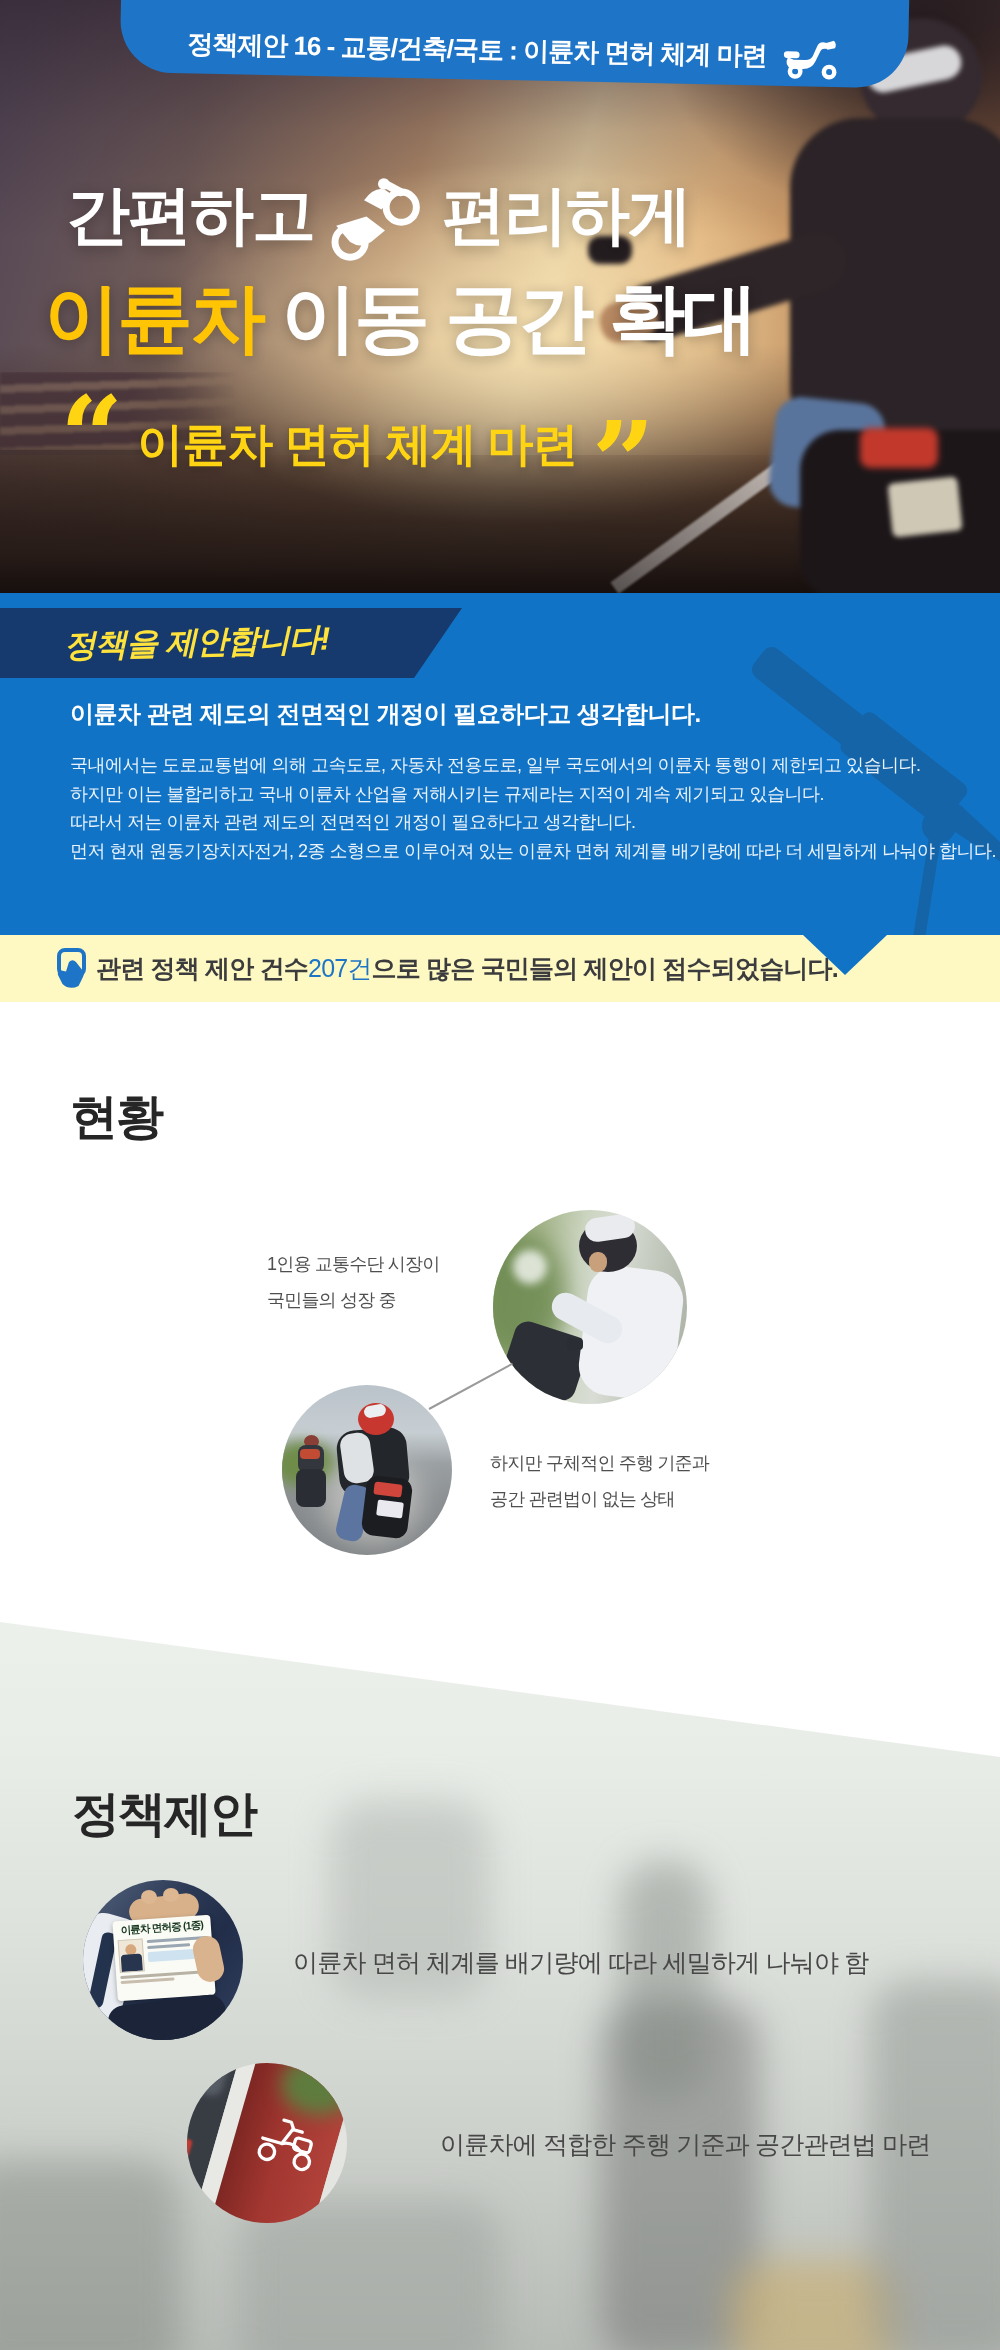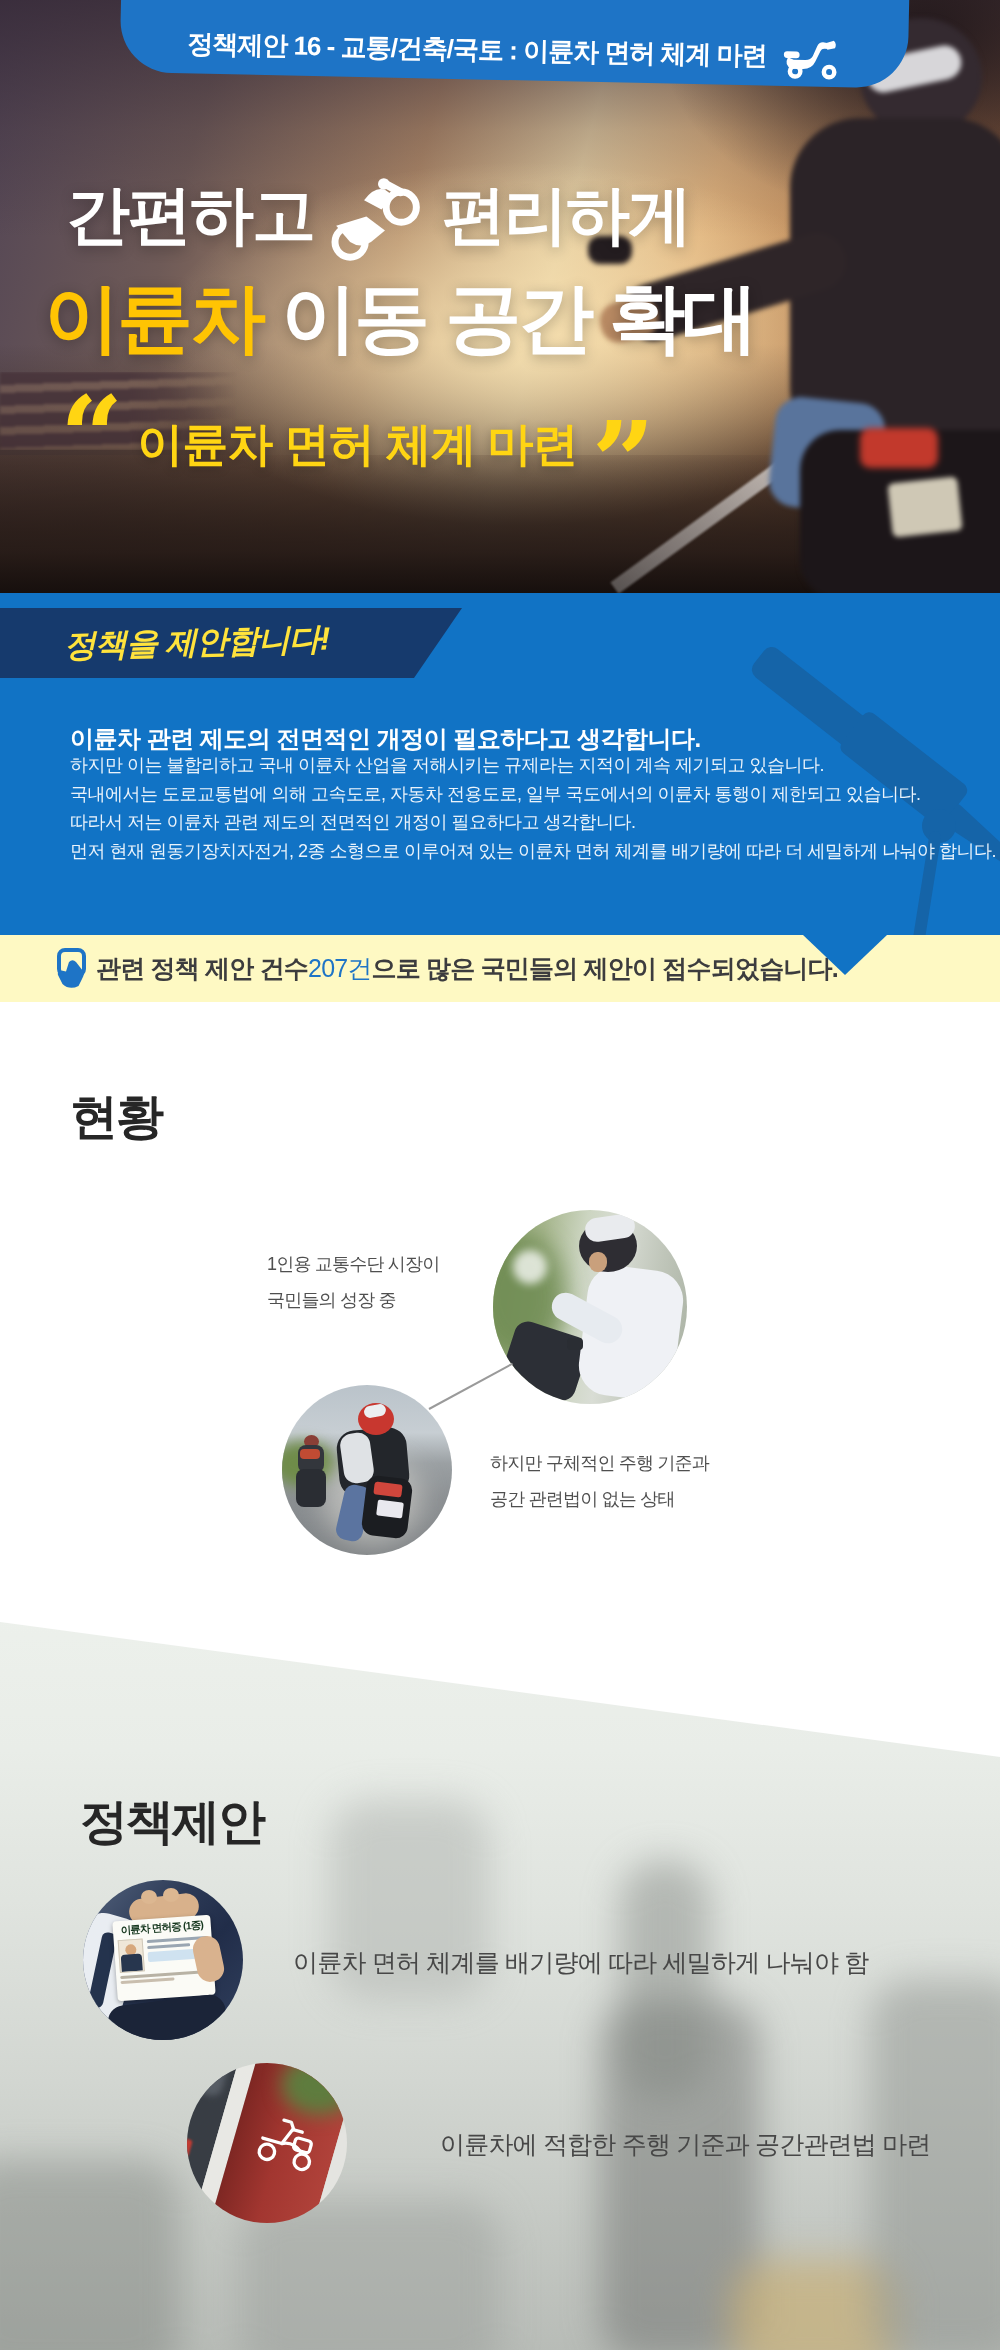--- a/index.html
+++ b/index.html
@@ -57,21 +57,21 @@
   .mic div{position:absolute;background:#1564a8;}
   .mic .m1{left:-10px;top:30px;width:190px;height:36px;border-radius:10px;transform:rotate(38deg);transform-origin:left top;}
   .mic .m2{left:88px;top:96px;width:130px;height:50px;border-radius:8px;transform:rotate(38deg);transform-origin:left top;}
   .mic .m3{left:178px;top:190px;width:84px;height:26px;border-radius:4px 14px 14px 4px;transform:rotate(38deg);transform-origin:left top;clip-path:polygon(0 0,100% 28%,100% 72%,0 100%);}
   .mic .m4{left:142px;top:196px;width:34px;height:34px;border-radius:50%;}
   .mic .m5{left:150px;top:218px;width:12px;height:180px;border-radius:6px;transform:rotate(9deg);transform-origin:top center;}
   .ribbon{left:0;top:15px;width:462px;height:70px;background:#163a6d;
     clip-path:polygon(0 0,462px 0,414px 70px,0 70px);display:flex;align-items:center;}
   .ribbon-label{margin-left:64px;color:#ffe33c;font-size:32px;font-weight:700;font-style:italic;
     transform:rotate(-1.5deg);letter-spacing:-1px;}
-  .p-head{left:70px;top:105px;color:#fff;font-size:24px;font-weight:700;letter-spacing:-0.5px;margin-top:25px;}
+  .p-head{left:70px;top:105px;color:#fff;font-size:24px;font-weight:700;letter-spacing:-0.5px;}
   .p-body{left:70px;top:158px;color:#eaf3fb;font-size:18px;line-height:28.5px;letter-spacing:-0.5px;}
 
   
   .stats{left:0;top:935px;width:1000px;height:67px;background:#fef9c3;}
   .stats .icon{left:56px;top:12px;width:34px;height:42px;}
   .stats-text{left:96px;top:0;height:67px;display:flex;align-items:center;
     color:#3c3c3e;font-size:25px;font-weight:600;letter-spacing:-0.8px;}
   .stats-text .count{color:#1e74c6;font-weight:400;text-align:center;}
   .v-arrow{left:803px;top:0;width:84px;height:40px;background:#1173c5;
     clip-path:polygon(0 0,100% 0,50% 100%);}
@@ -242,22 +242,22 @@
       <div class="m3"></div>
       <div class="m4"></div>
       <div class="m5"></div>
 
     </div>
     <div class="abs ribbon">
       <span class="ribbon-label">정책을 제안합니다!</span>
     </div>
     <div class="abs p-head">이륜차 관련 제도의 전면적인 개정이 필요하다고 생각합니다.</div>
     <div class="abs p-body">
+      <div>국내에서는 도로교통법에 의해 고속도로, 자동차 전용도로, 일부 국도에서의 이륜차 통행이 제한되고 있습니다.</div>
       <div>하지만 이는 불합리하고 국내 이륜차 산업을 저해시키는 규제라는 지적이 계속 제기되고 있습니다.</div>
-      <div>국내에서는 도로교통법에 의해 고속도로, 자동차 전용도로, 일부 국도에서의 이륜차 통행이 제한되고 있습니다.</div>
       <div>따라서 저는 이륜차 관련 제도의 전면적인 개정이 필요하다고 생각합니다.</div>
       <div>먼저 현재 원동기장치자전거, 2종 소형으로 이루어져 있는 이륜차 면허 체계를 배기량에 따라 더 세밀하게 나눠야 합니다.</div>
     </div>
   </section>
 
   <section class="abs stats">
     <svg class="abs icon" viewBox="0 0 34 42">
       <rect x="3" y="3" width="25" height="25" rx="6" fill="none" stroke="#1e74c6" stroke-width="4"></rect>
       <path fill="#1e74c6" d="M13 15 q3.5 -3.5 7 0 l7 9 q2 3 -1 8 l-3.5 7 q-9 4.5 -16 -2 l-4.5 -9 q-1 -4.5 3.5 -4.5 l4.5 1 z"></path>
     </svg>
@@ -323,21 +323,21 @@
       <div class="b3"></div>
       <div class="b4"></div>
       <div class="b5"></div>
       <div class="b6"></div>
       <div class="b7"></div>
     </div>
   </section>
 
   <div class="abs wedge"></div>
 
-  <h2 class="abs sec-title policy-title" style="margin:8px;">정책제안</h2>
+  <h2 class="abs sec-title policy-title" style="margin:0;">정책제안</h2>
 
   <div class="abs photo c3">
     <div class="shirt"></div>
     <div class="tie"></div>
     <div class="fingers"></div>
     <div class="f2"></div>
     <div class="f3"></div>
     <div class="card">
       <div class="hd">이륜차 면허증 (1종)</div>
       <div class="row">

